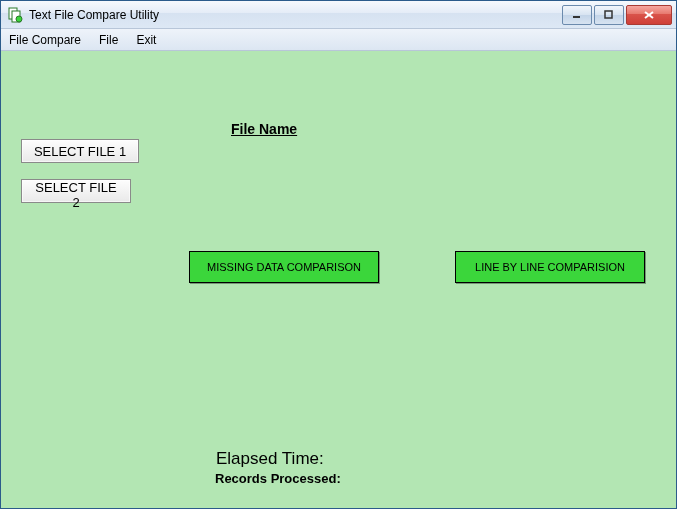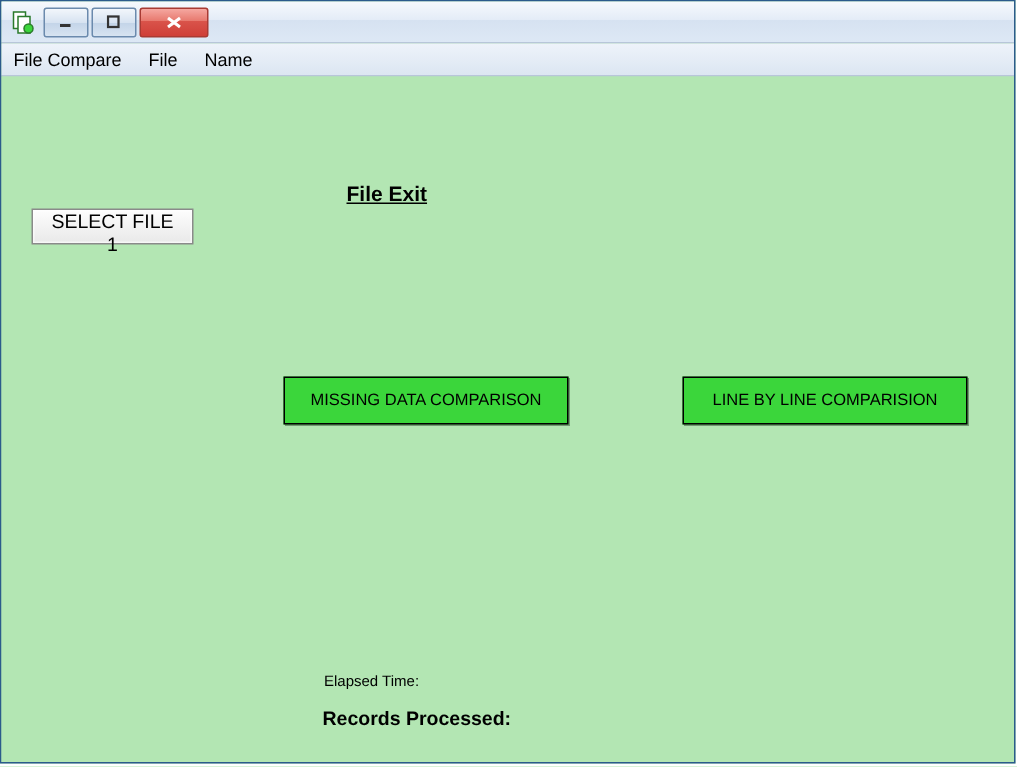--- a/index.html
+++ b/index.html
@@ -99,42 +99,42 @@
     left: 20px;
     height: 24px;
     background: linear-gradient(to bottom, #fdfdfd, #e9e9e9);
     border: 1px solid #8a8a8a;
     font-family: Arial, sans-serif;
     font-size: 13px;
     padding: 0 10px;
     cursor: pointer;
     box-shadow: inset 0 0 0 1px rgba(255,255,255,0.6);
   }
-  .sel1 { top: 88px; width:108px; }
+  .sel1 { top: 88px; width:118px; }
   .sel2 { top: 128px; width:110px; }
   .big-btn {
     position: absolute;
     top: 200px;
     height: 32px;
     width: 190px;
     background: #3bd63b;
     border: 1px solid #000;
     font-family: Arial, sans-serif;
     font-size: 11px;
     font-weight: normal;
     cursor: pointer;
     box-shadow: 1px 1px 0 rgba(0,0,0,0.35);
   }
   .missing { left: 188px; }
   .linebyline { left: 454px; }
   .elapsed-lbl {
     position: absolute;
     left: 215px;
     top: 398px;
-    font-size: 10px;
+    font-size: 17px;
   }
   .records-lbl {
     position: absolute;
     left: 214px;
     top: 420px;
     font-size: 13px;
     font-weight: bold;
   }
 </style>
 </head>
@@ -143,20 +143,21 @@
 <div class="window">
 
   <div class="titlebar">
     <span class="app-icon">
       <svg width="16" height="16" viewBox="0 0 16 16">
         <rect x="2" y="1" width="8" height="11" fill="#fff" stroke="#2a7a2a"></rect>
         <rect x="5" y="4" width="8" height="11" fill="#fff" stroke="#2a7a2a"></rect>
         <circle cx="12" cy="12" r="3" fill="#3bd63b" stroke="#2a7a2a"></circle>
       </svg>
     </span>
+    <span class="title-text">Text File Compare Utility</span>
     <div class="win-controls">
       <div class="win-btn">
         <svg width="10" height="10">
             <line x1="1" y1="7" x2="8" y2="7" stroke="#333" stroke-width="2"></line>
           </svg>
       </div>
       <div class="win-btn">
         <svg width="10" height="10">
             <rect x="1" y="1" width="7" height="7" fill="none" stroke="#333" stroke-width="1.5"></rect>
           </svg>
@@ -166,28 +167,29 @@
           <line x1="2" y1="2" x2="10" y2="8" stroke="#fff" stroke-width="2"></line>
           <line x1="10" y1="2" x2="2" y2="8" stroke="#fff" stroke-width="2"></line>
         </svg>
       </div>
     </div>
   </div>
 
   <div class="menubar">
     <span class="menu-item">File Compare</span>
     <span class="menu-item">File</span>
-    <span class="menu-item">Name</span>
+    <span class="menu-item">Exit</span>
   </div>
 
   <div class="content">
 
-    <div class="col-header file-name-hdr">File Exit</div>
+    <div class="col-header file-name-hdr">File Name</div>
 
     <button class="sel-btn sel1">SELECT FILE 1</button>
+    <button class="sel-btn sel2">SELECT FILE 2</button>
 
     <button class="big-btn missing">MISSING DATA COMPARISON</button>
     <button class="big-btn linebyline">LINE BY LINE COMPARISION</button>
 
     <div class="elapsed-lbl">Elapsed Time:</div>
     <div class="records-lbl">Records Processed:</div>
 
   </div>
 
 </div>

